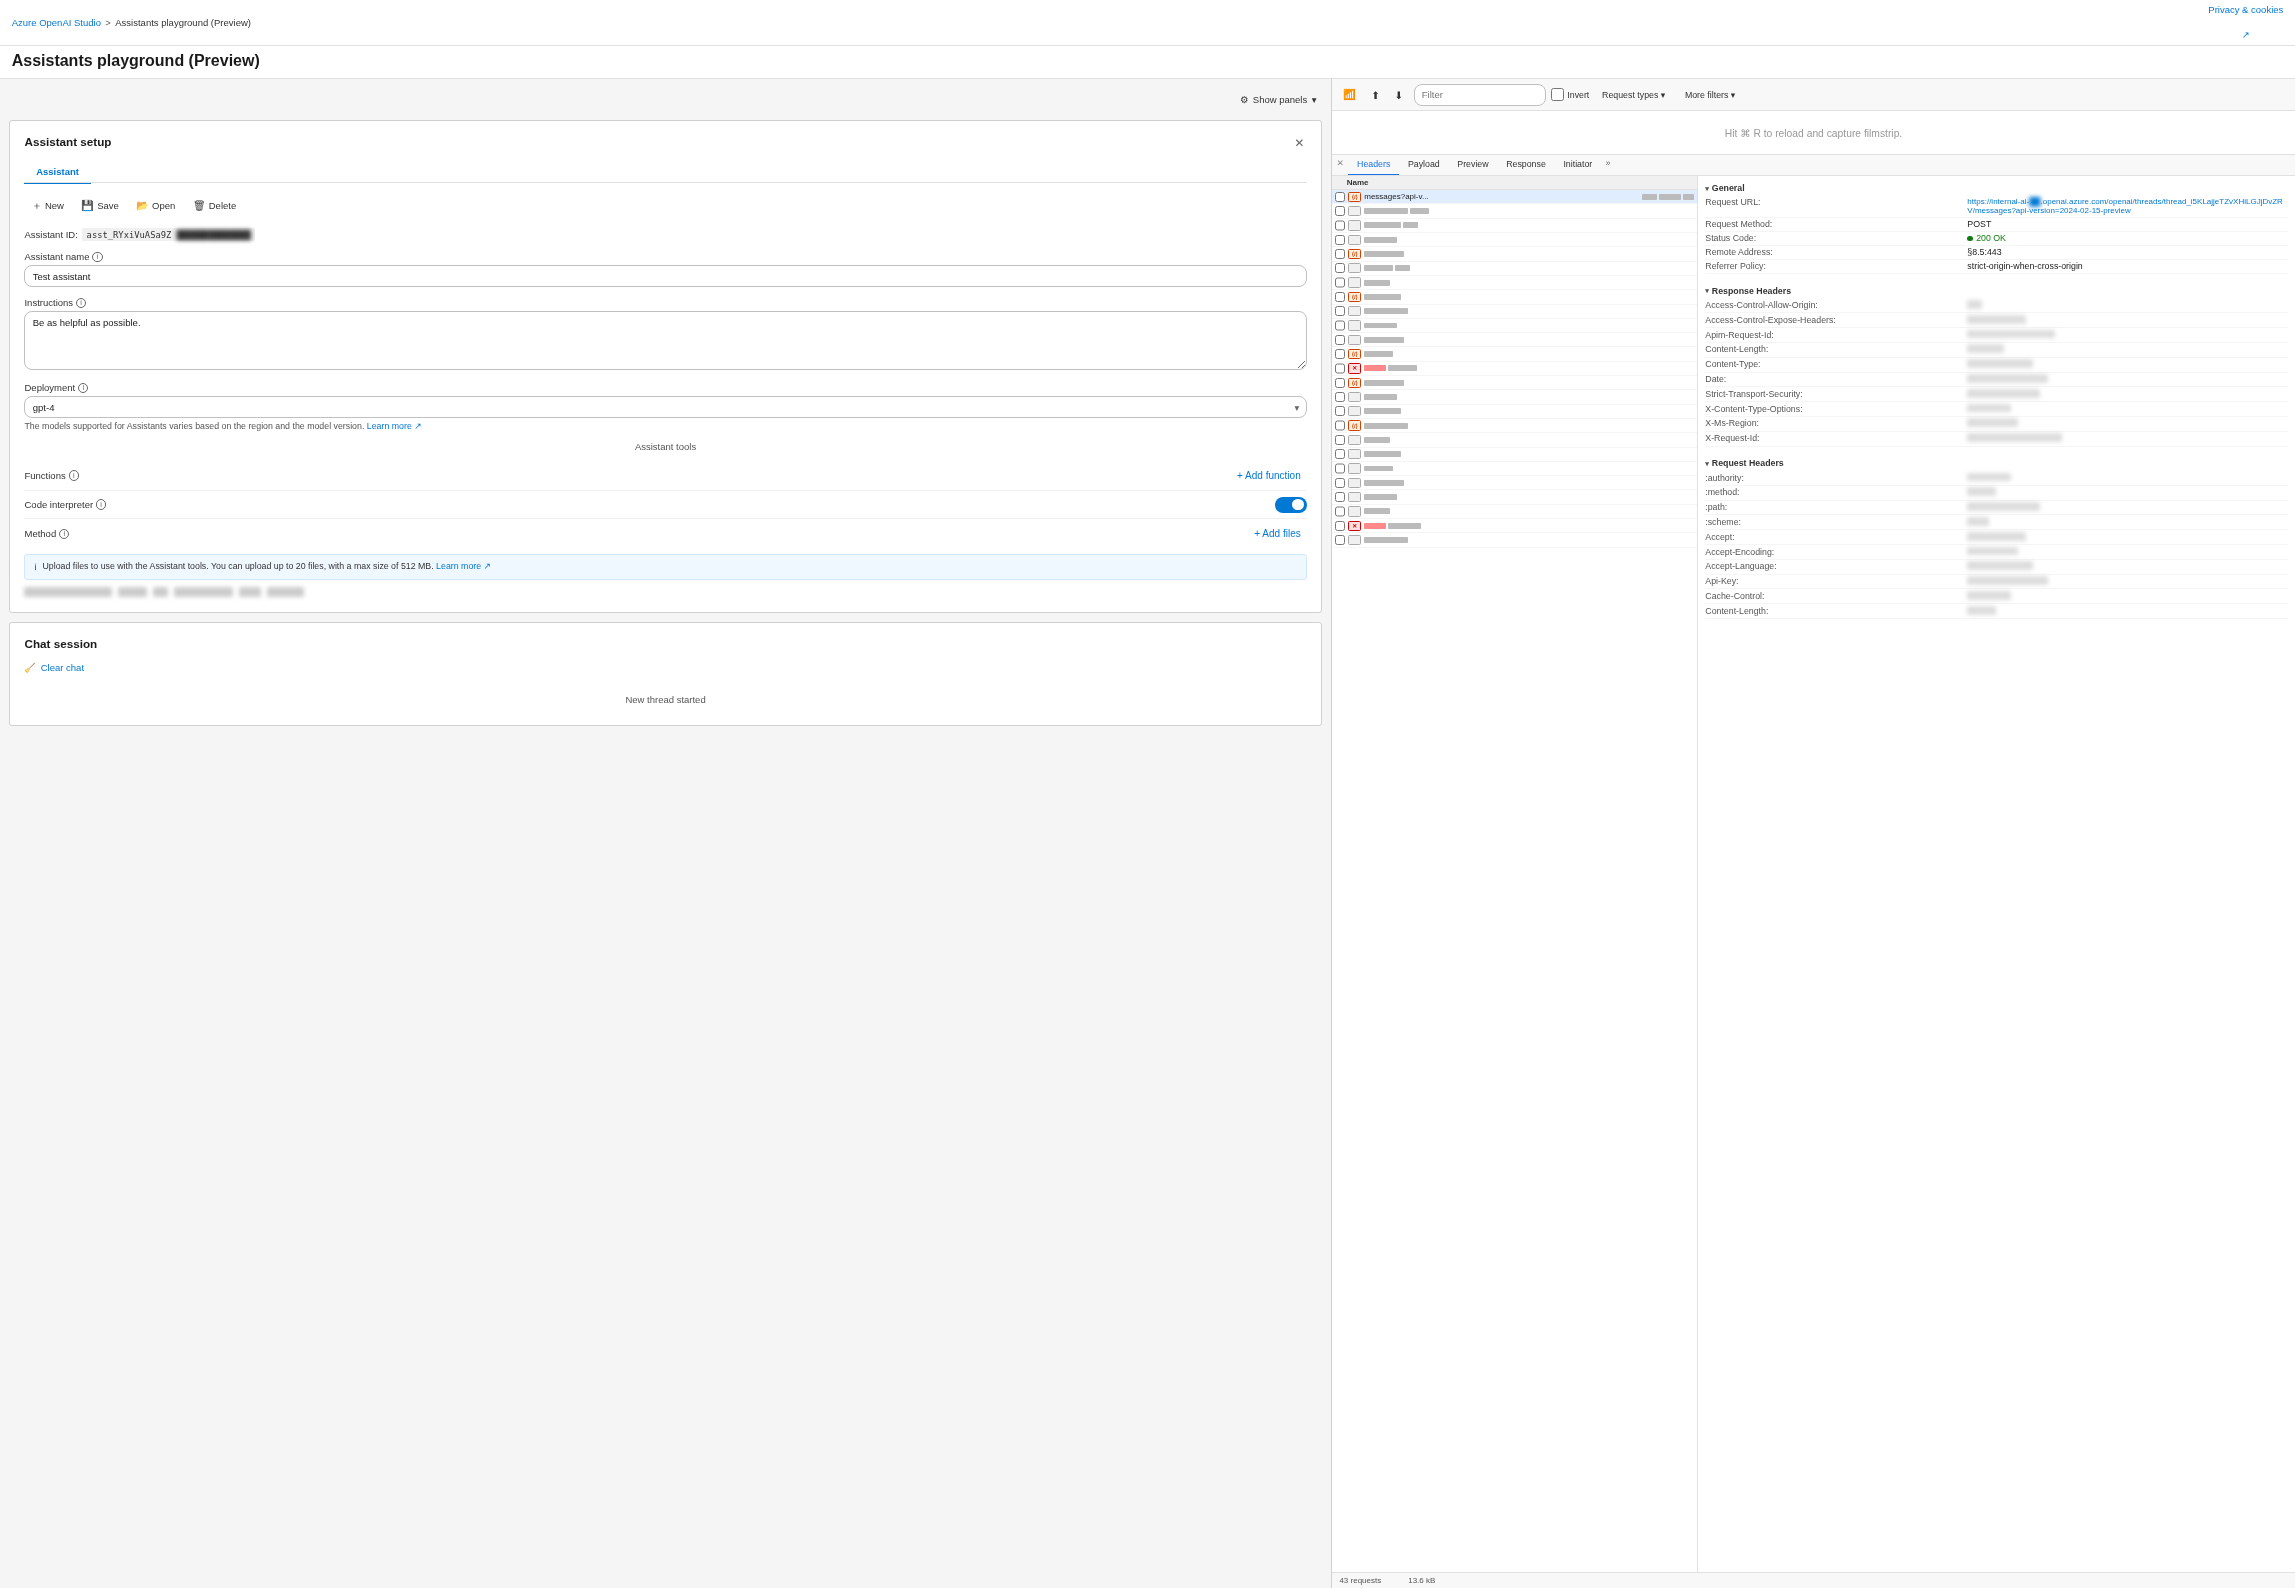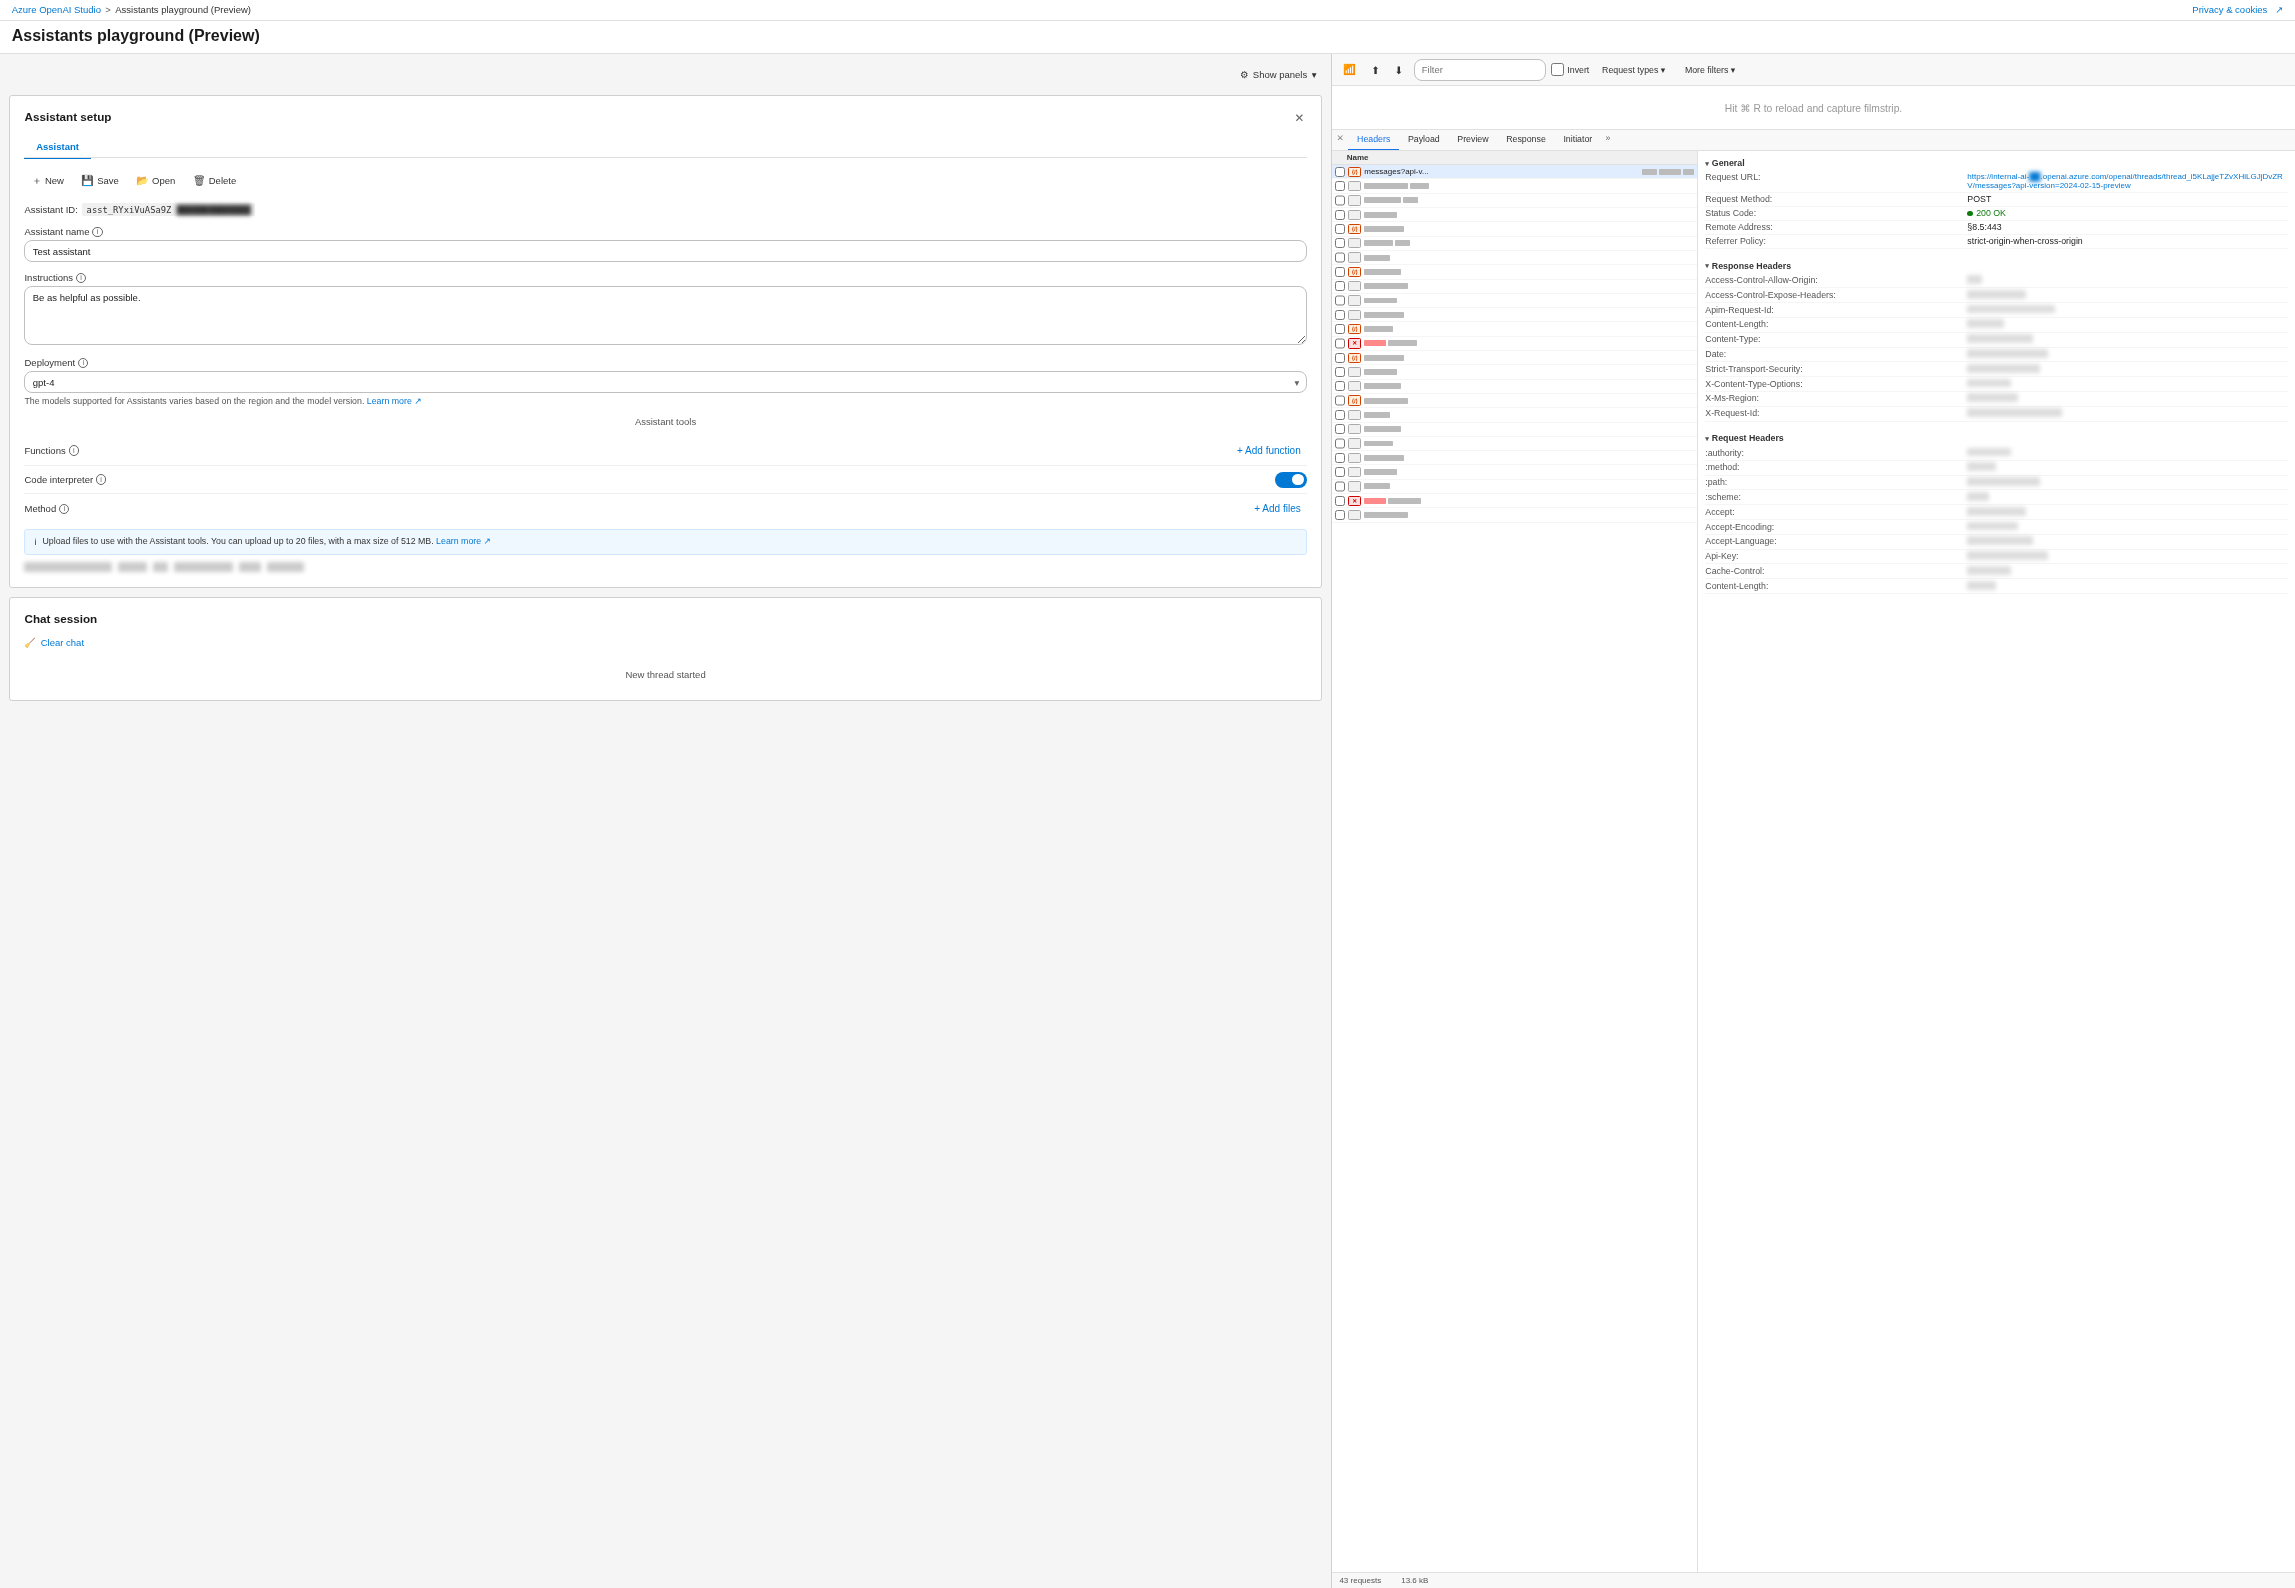--- a/index.html
+++ b/index.html
@@ -12,21 +12,21 @@
       display: flex;
       align-items: center;
       justify-content: space-between;
       border-bottom: 0.7px solid #e0e0e0;
       font-size: 9.5px;
     }
     .breadcrumb-left { display: flex; align-items: center; gap: 4.4px; color: #333; }
     .breadcrumb-link { color: #0078d4; text-decoration: none; cursor: pointer; }
     .breadcrumb-sep { color: #666; }
     .breadcrumb-current { color: #333; }
-    .privacy-link { color: #0078d4; text-decoration: none; font-size: 9.5px; display: flex; align-items: center; gap: 8px; cursor: pointer; }
+    .privacy-link { color: #0078d4; text-decoration: none; font-size: 9.5px; display: flex; align-items: center; gap: 14px; cursor: pointer; flex-direction: column; }
 
     
     .page-title-bar {
       background: white;
       padding: 5.9px 11.7px 8.8px;
       border-bottom: 0.7px solid #e0e0e0;
     }
     .page-title { font-size: 16px; font-weight: 600; color: #1a1a1a; }
 
     
@@ -468,21 +468,21 @@
     .blurred-val { filter: blur(2.2px); display: inline-block; background: #ddd; border-radius: 1.5px; height: 8.8px; }
 
     
     .net-footer {
       padding: 2.9px 7.3px;
       font-size: 8px;
       color: #555;
       border-top: 0.7px solid #e0e0e0;
       background: #f8f8f8;
       display: flex;
-      gap: 20px;
+      gap: 27px;
     }
   </style>
 </head>
 <body>
 
 <div class="breadcrumb-bar">
   <div class="breadcrumb-left">
     <a class="breadcrumb-link">Azure OpenAI Studio</a>
     <span class="breadcrumb-sep">&gt;</span>
     <span class="breadcrumb-current">Assistants playground (Preview)</span>

